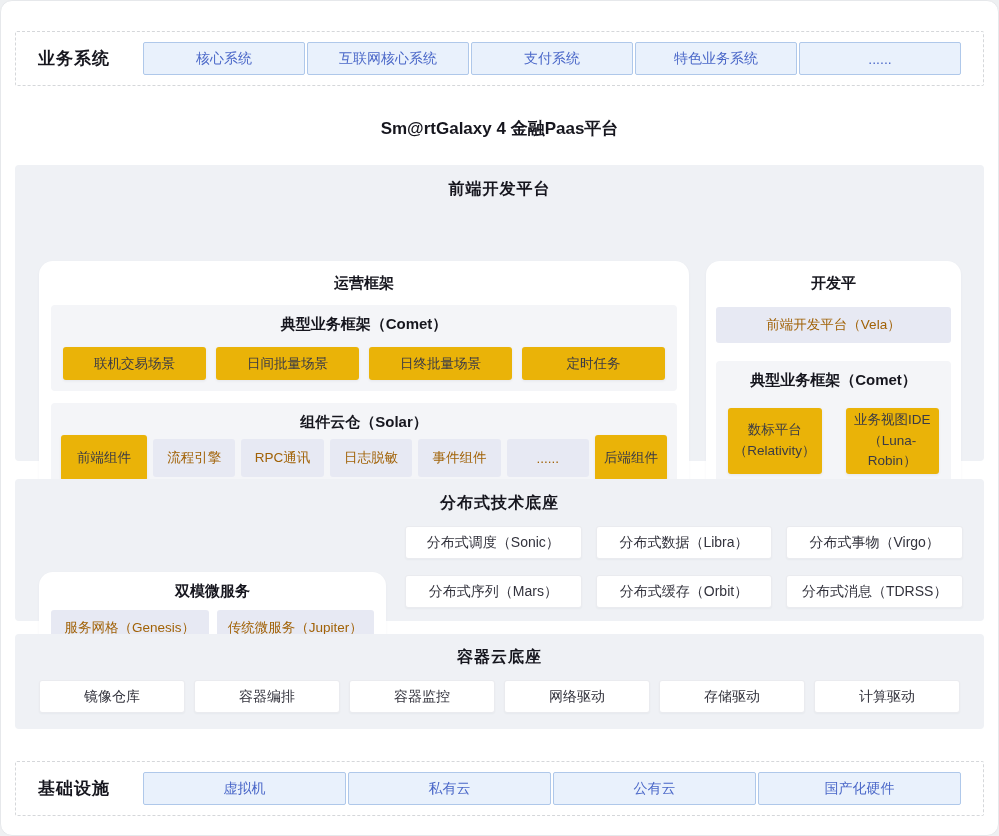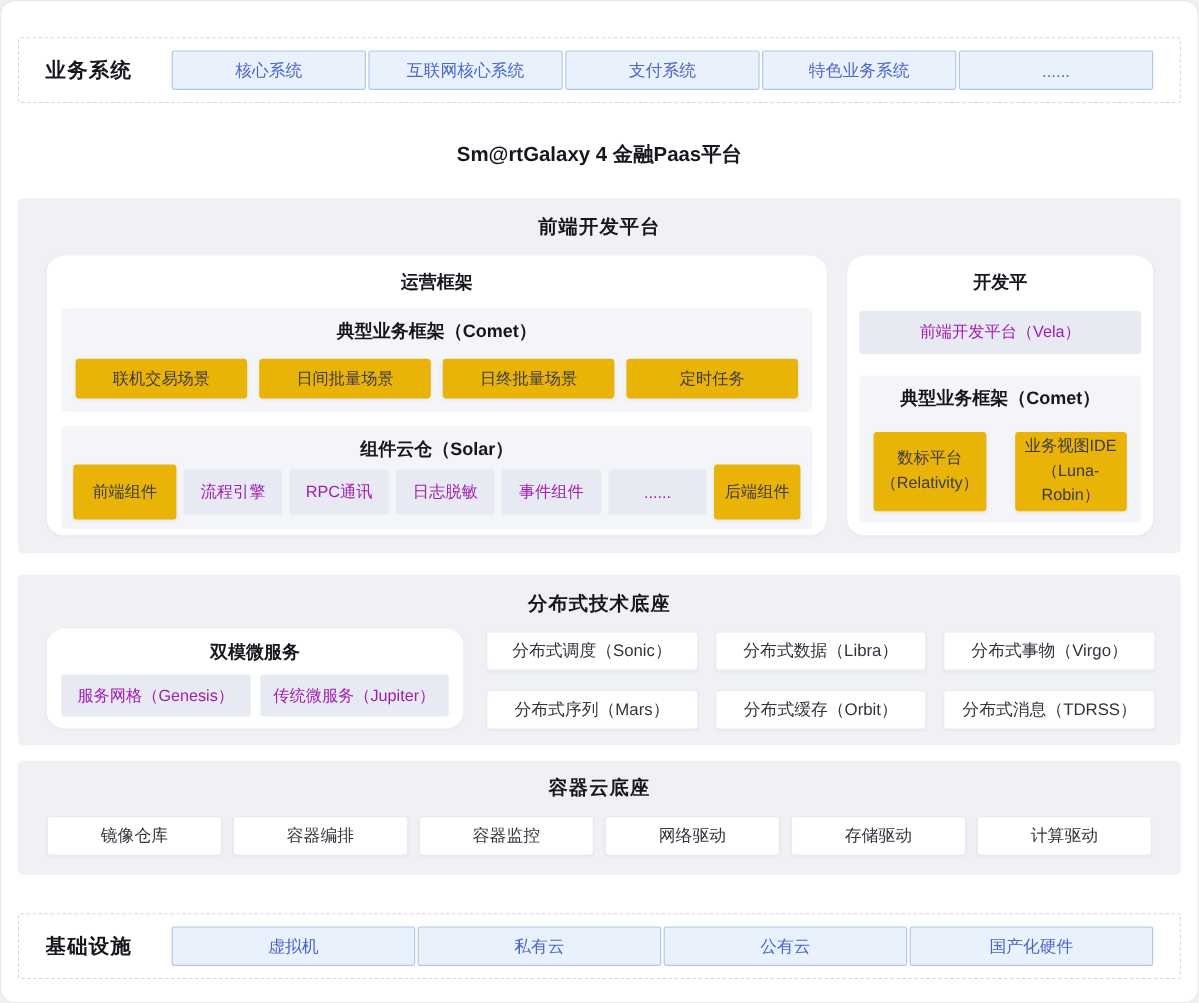--- a/index.html
+++ b/index.html
@@ -52,20 +52,21 @@
   .sec-container { top:633px; height:95px;  }
   .sec-title {
     padding-top:14px; text-align:center;
     font-size:16px; font-weight:bold; color:#16161e; letter-spacing:1px;
   }
 
   
   .card {
     position:absolute; background:#ffffff; border-radius:14px;
     box-shadow:0 1px 3px rgba(30,40,80,0.04);
+    margin-top:48px;
   }
   .card-title {
     padding-top:13px; text-align:center;
     font-size:15px; font-weight:bold; color:#16161e;
   }
   .card-ops  { left:24px;  top:48px; width:650px; height:233px; }
   .card-dev  { left:691px; top:48px; width:255px; height:233px; }
   .card-dual { left:24px;  top:45px; width:347px; height:83px;  }
 
   
@@ -83,21 +84,21 @@
   
   .box-white {
     background:#eab308; border-radius:3px;
     box-shadow:0 1px 3px rgba(30,40,80,0.07);
     display:flex; align-items:center; justify-content:center;
     font-size:13.5px; color:#3b3b45;
   }
   .box-lav {
     background:#e7e9f3; border-radius:3px;
     display:flex; align-items:center; justify-content:center;
-    font-size:13.5px; color:#a21caf;
+    font-size:13.5px; color:#a16207;
   }
   .box-outline {
     background:#ffffff; border:1px solid #eaebef; border-radius:3px;
     box-shadow:0 1px 2px rgba(30,40,80,0.04);
     display:flex; align-items:center; justify-content:center;
     font-size:14px; color:#33333d;
   }
 
   .row-comet {
     position:absolute; left:12px; right:12px; bottom:11px; height:33px;

